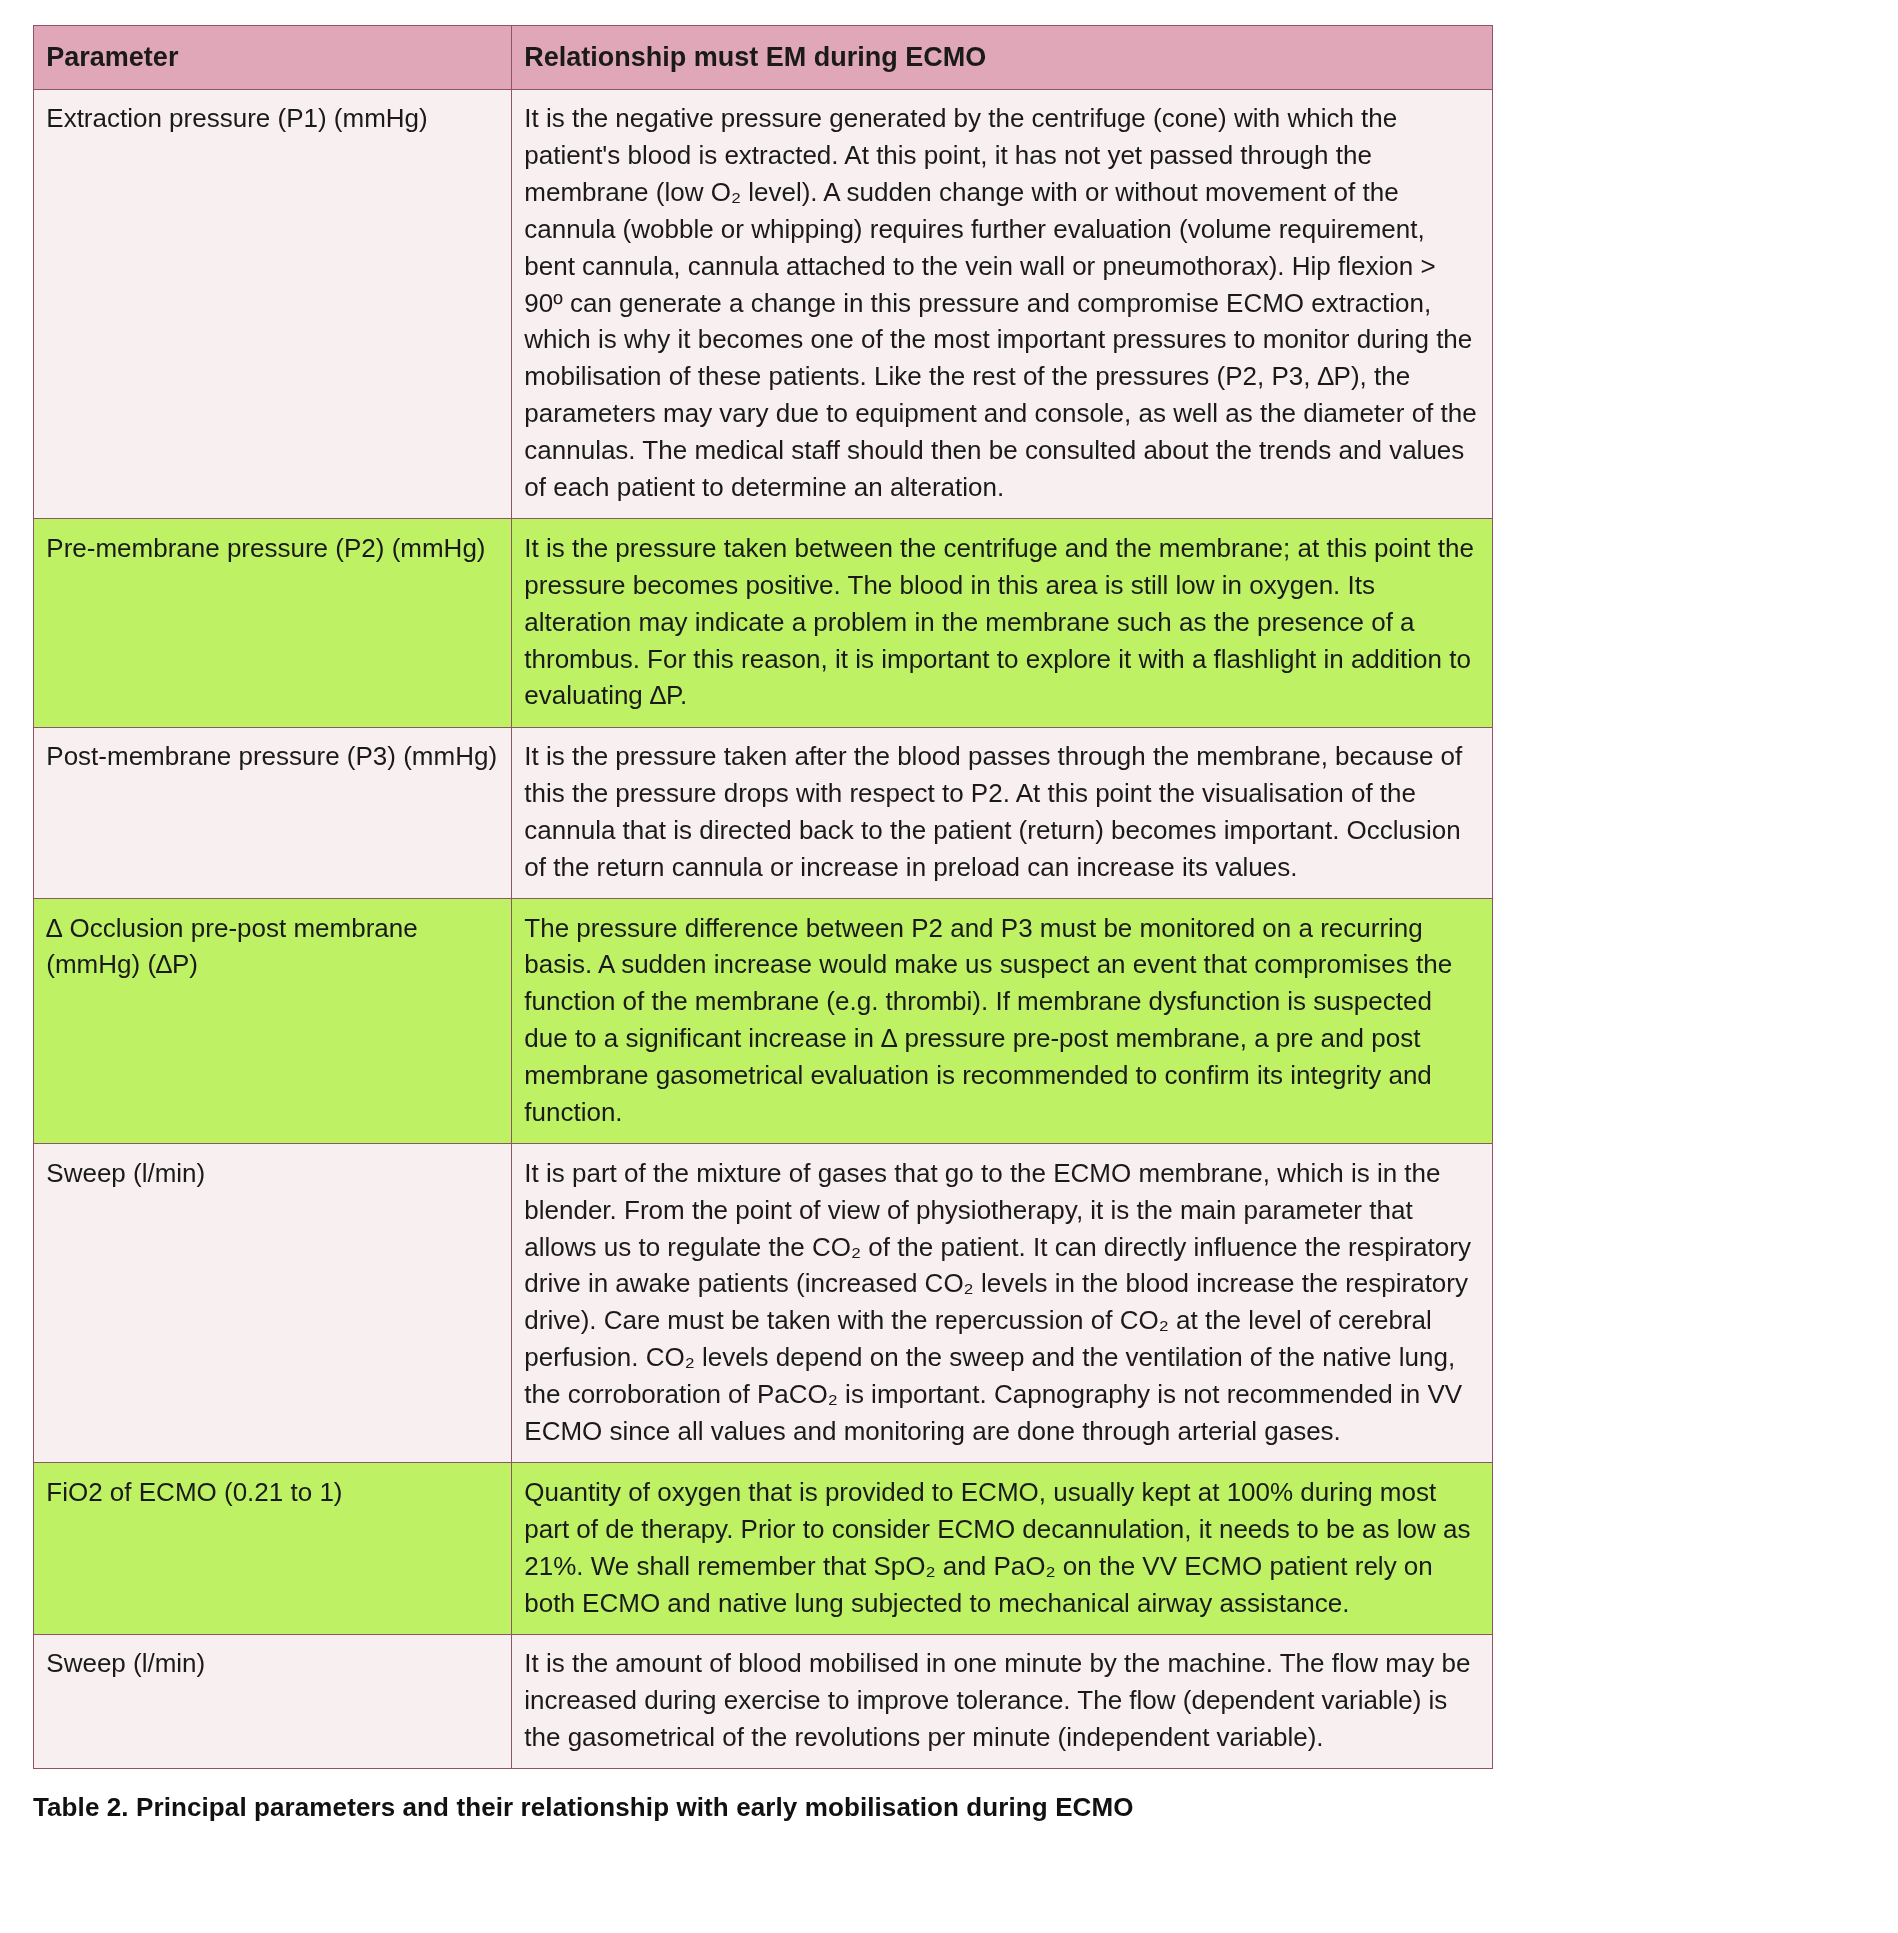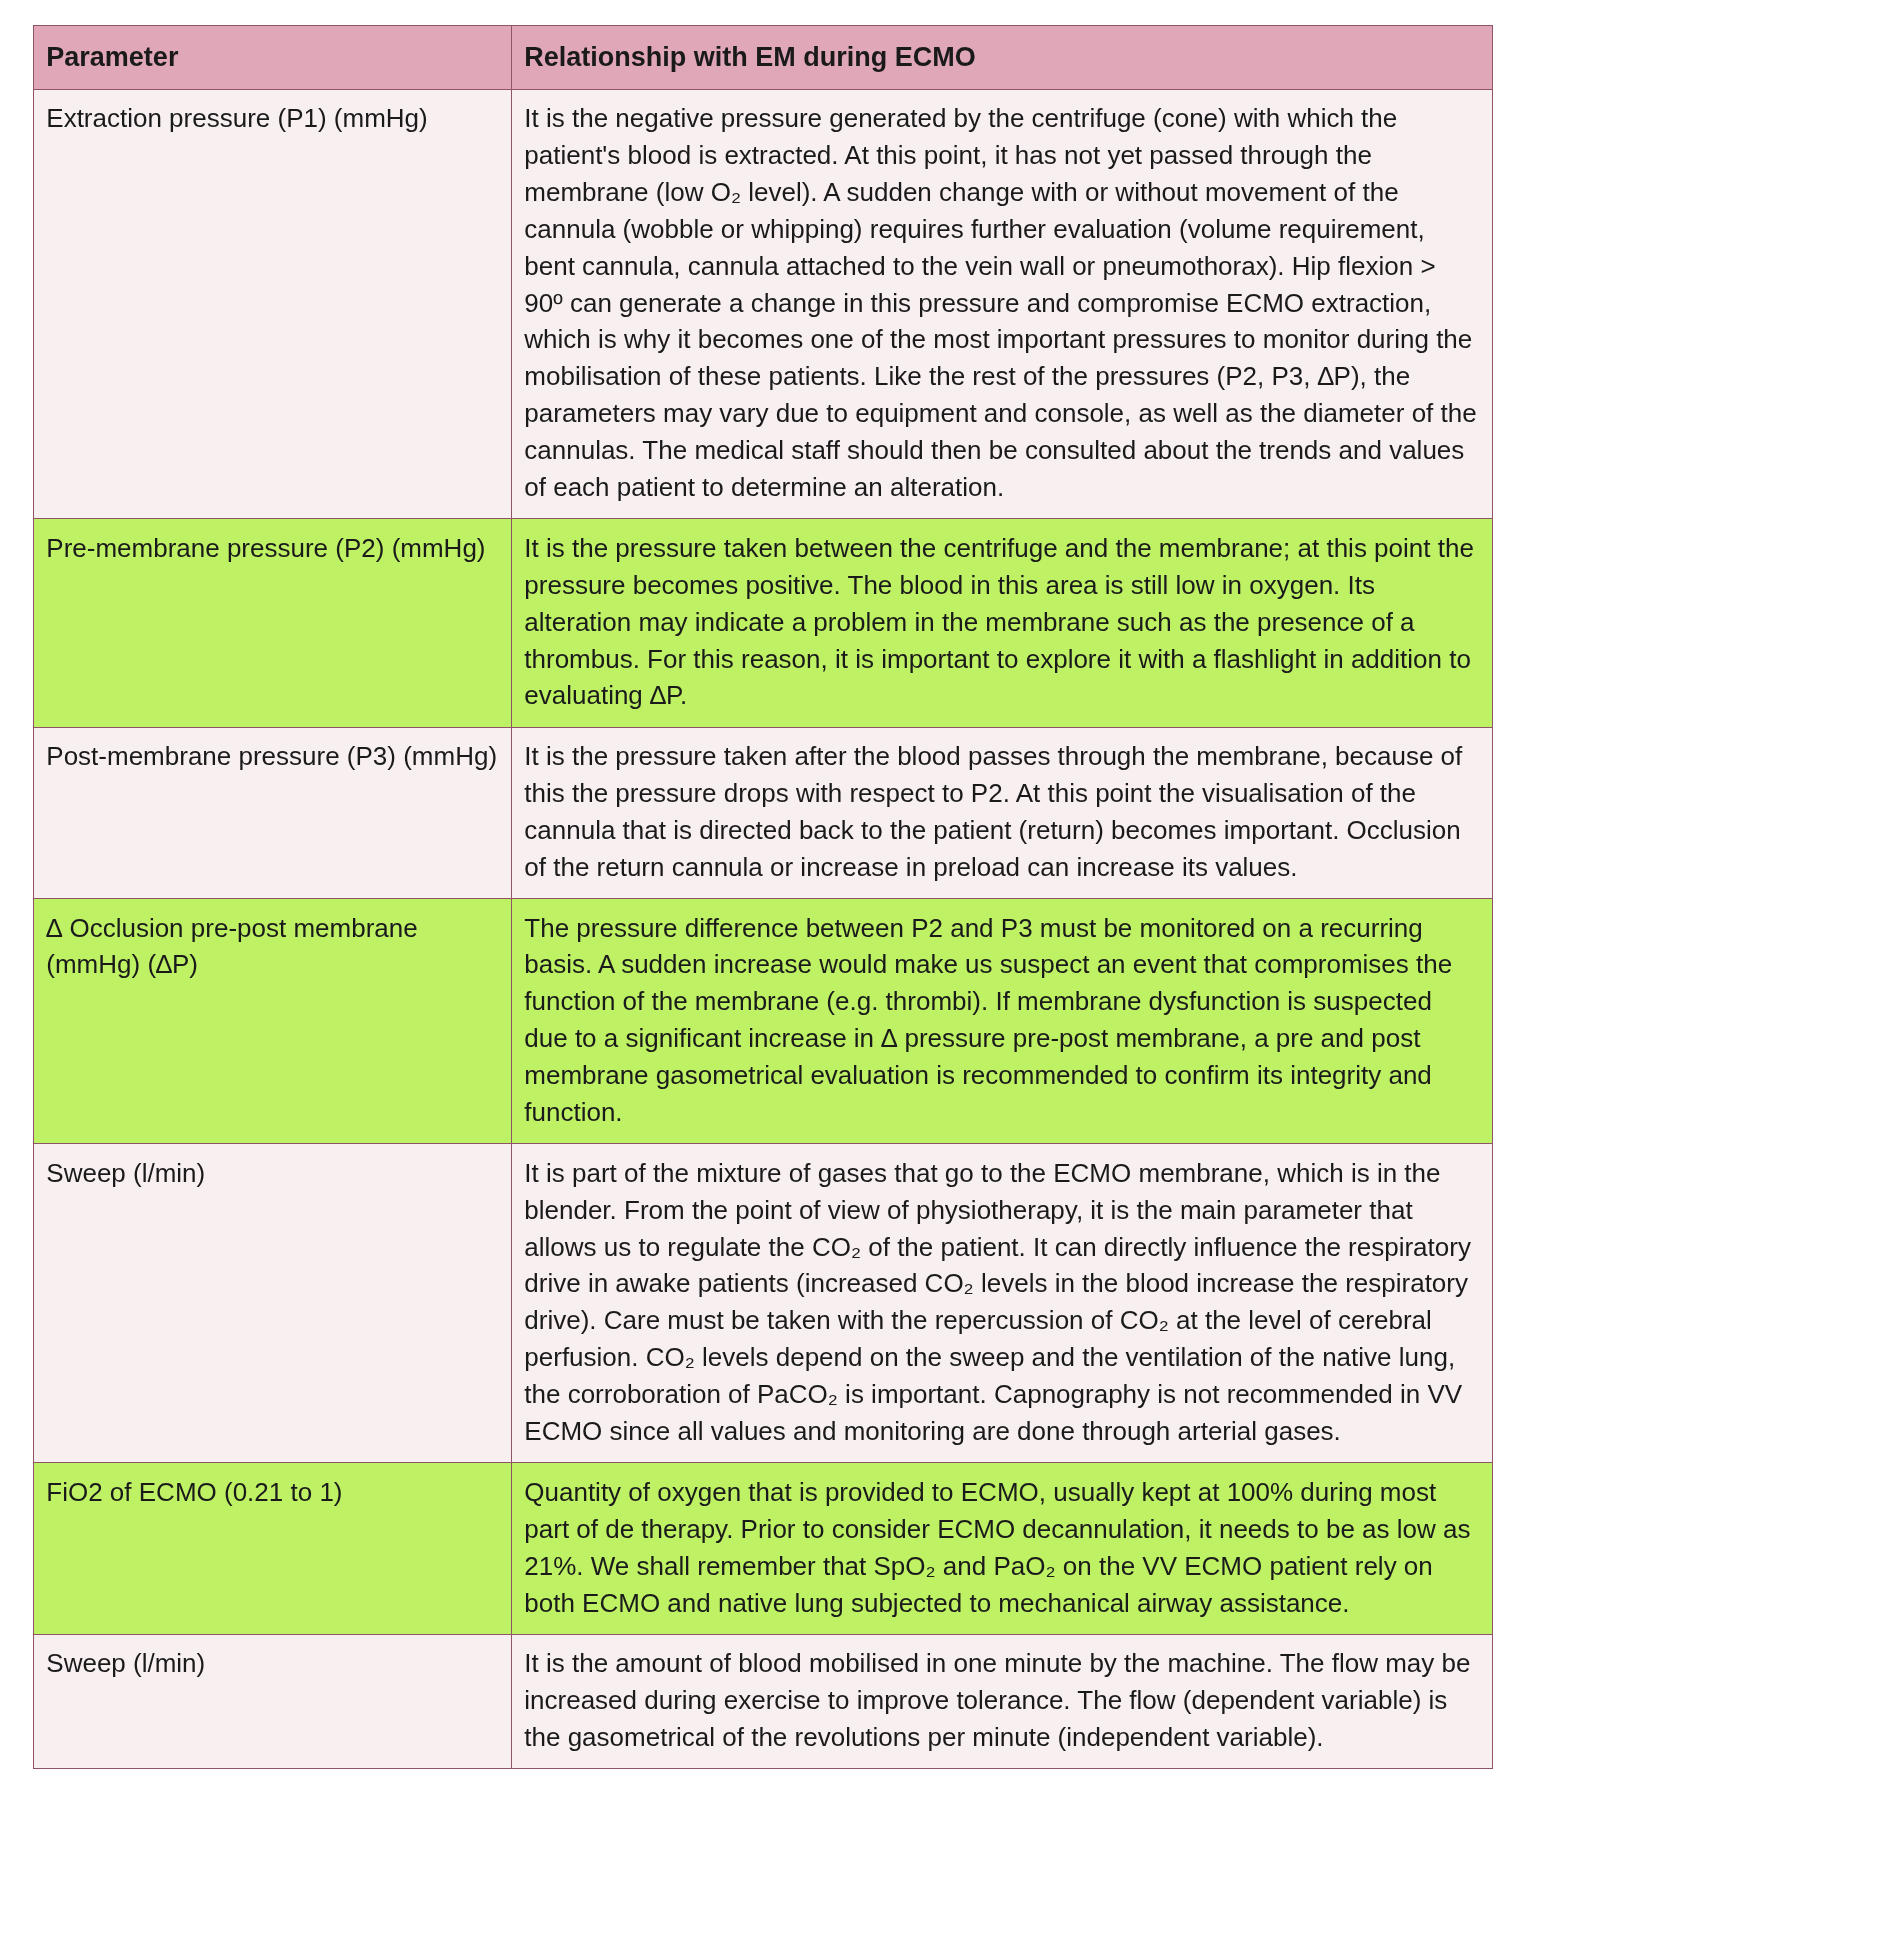--- a/index.html
+++ b/index.html
@@ -58,21 +58,21 @@
 <div class="page">
 
   <table class="param-table">
     <colgroup>
       <col class="c1">
       <col class="c2">
     </colgroup>
     <thead>
       <tr>
         <th>Parameter</th>
-        <th>Relationship with EM during ECMO</th>
+        <th>Relationship must EM during ECMO</th>
       </tr>
     </thead>
     <tbody>
       <tr class="shade-a">
         <td class="nowrapcell">Extraction pressure (P1) (mmHg)</td>
         <td>It is the negative pressure generated by the centrifuge (cone) with which the patient's blood is extracted. At this point, it has not yet passed through the membrane (low O₂ level). A sudden change with or without movement of the cannula (wobble or whipping) requires further evaluation (volume requirement, bent cannula, cannula attached to the vein wall or pneumothorax). Hip flexion &gt; 90º can generate a change in this pressure and compromise ECMO extraction, which is why it becomes one of the most important pressures to monitor during the mobilisation of these patients. Like the rest of the pressures (P2, P3, ∆P), the parameters may vary due to equipment and console, as well as the diameter of the cannulas. The medical staff should then be consulted about the trends and values of each patient to determine an alteration.</td>
       </tr>
       <tr class="shade-b">
         <td class="nowrapcell">Pre-membrane pressure (P2) (mmHg)</td>
         <td>It is the pressure taken between the centrifuge and the membrane; at this point the pressure becomes positive. The blood in this area is still low in oxygen. Its alteration may indicate a problem in the membrane such as the presence of a thrombus. For this reason, it is important to explore it with a flashlight in addition to evaluating ∆P.</td>
@@ -93,15 +93,16 @@
         <td class="nowrapcell">FiO2 of ECMO (0.21 to 1)</td>
         <td>Quantity of oxygen that is provided to ECMO, usually kept at 100% during most part of de therapy. Prior to consider ECMO decannulation, it needs to be as low as 21%. We shall remember that SpO₂ and PaO₂ on the VV ECMO patient rely on both ECMO and native lung subjected to mechanical airway assistance.</td>
       </tr>
       <tr class="shade-a">
         <td class="nowrapcell">Sweep (l/min)</td>
         <td>It is the amount of blood mobilised in one minute by the machine. The flow may be increased during exercise to improve tolerance. The flow (dependent variable) is the gasometrical of the revolutions per minute (independent variable).</td>
       </tr>
     </tbody>
   </table>
 
+  <div class="caption">Table 2. Principal parameters and their relationship with early mobilisation during ECMO</div>
 
 </div>
 
 
 </body></html>

